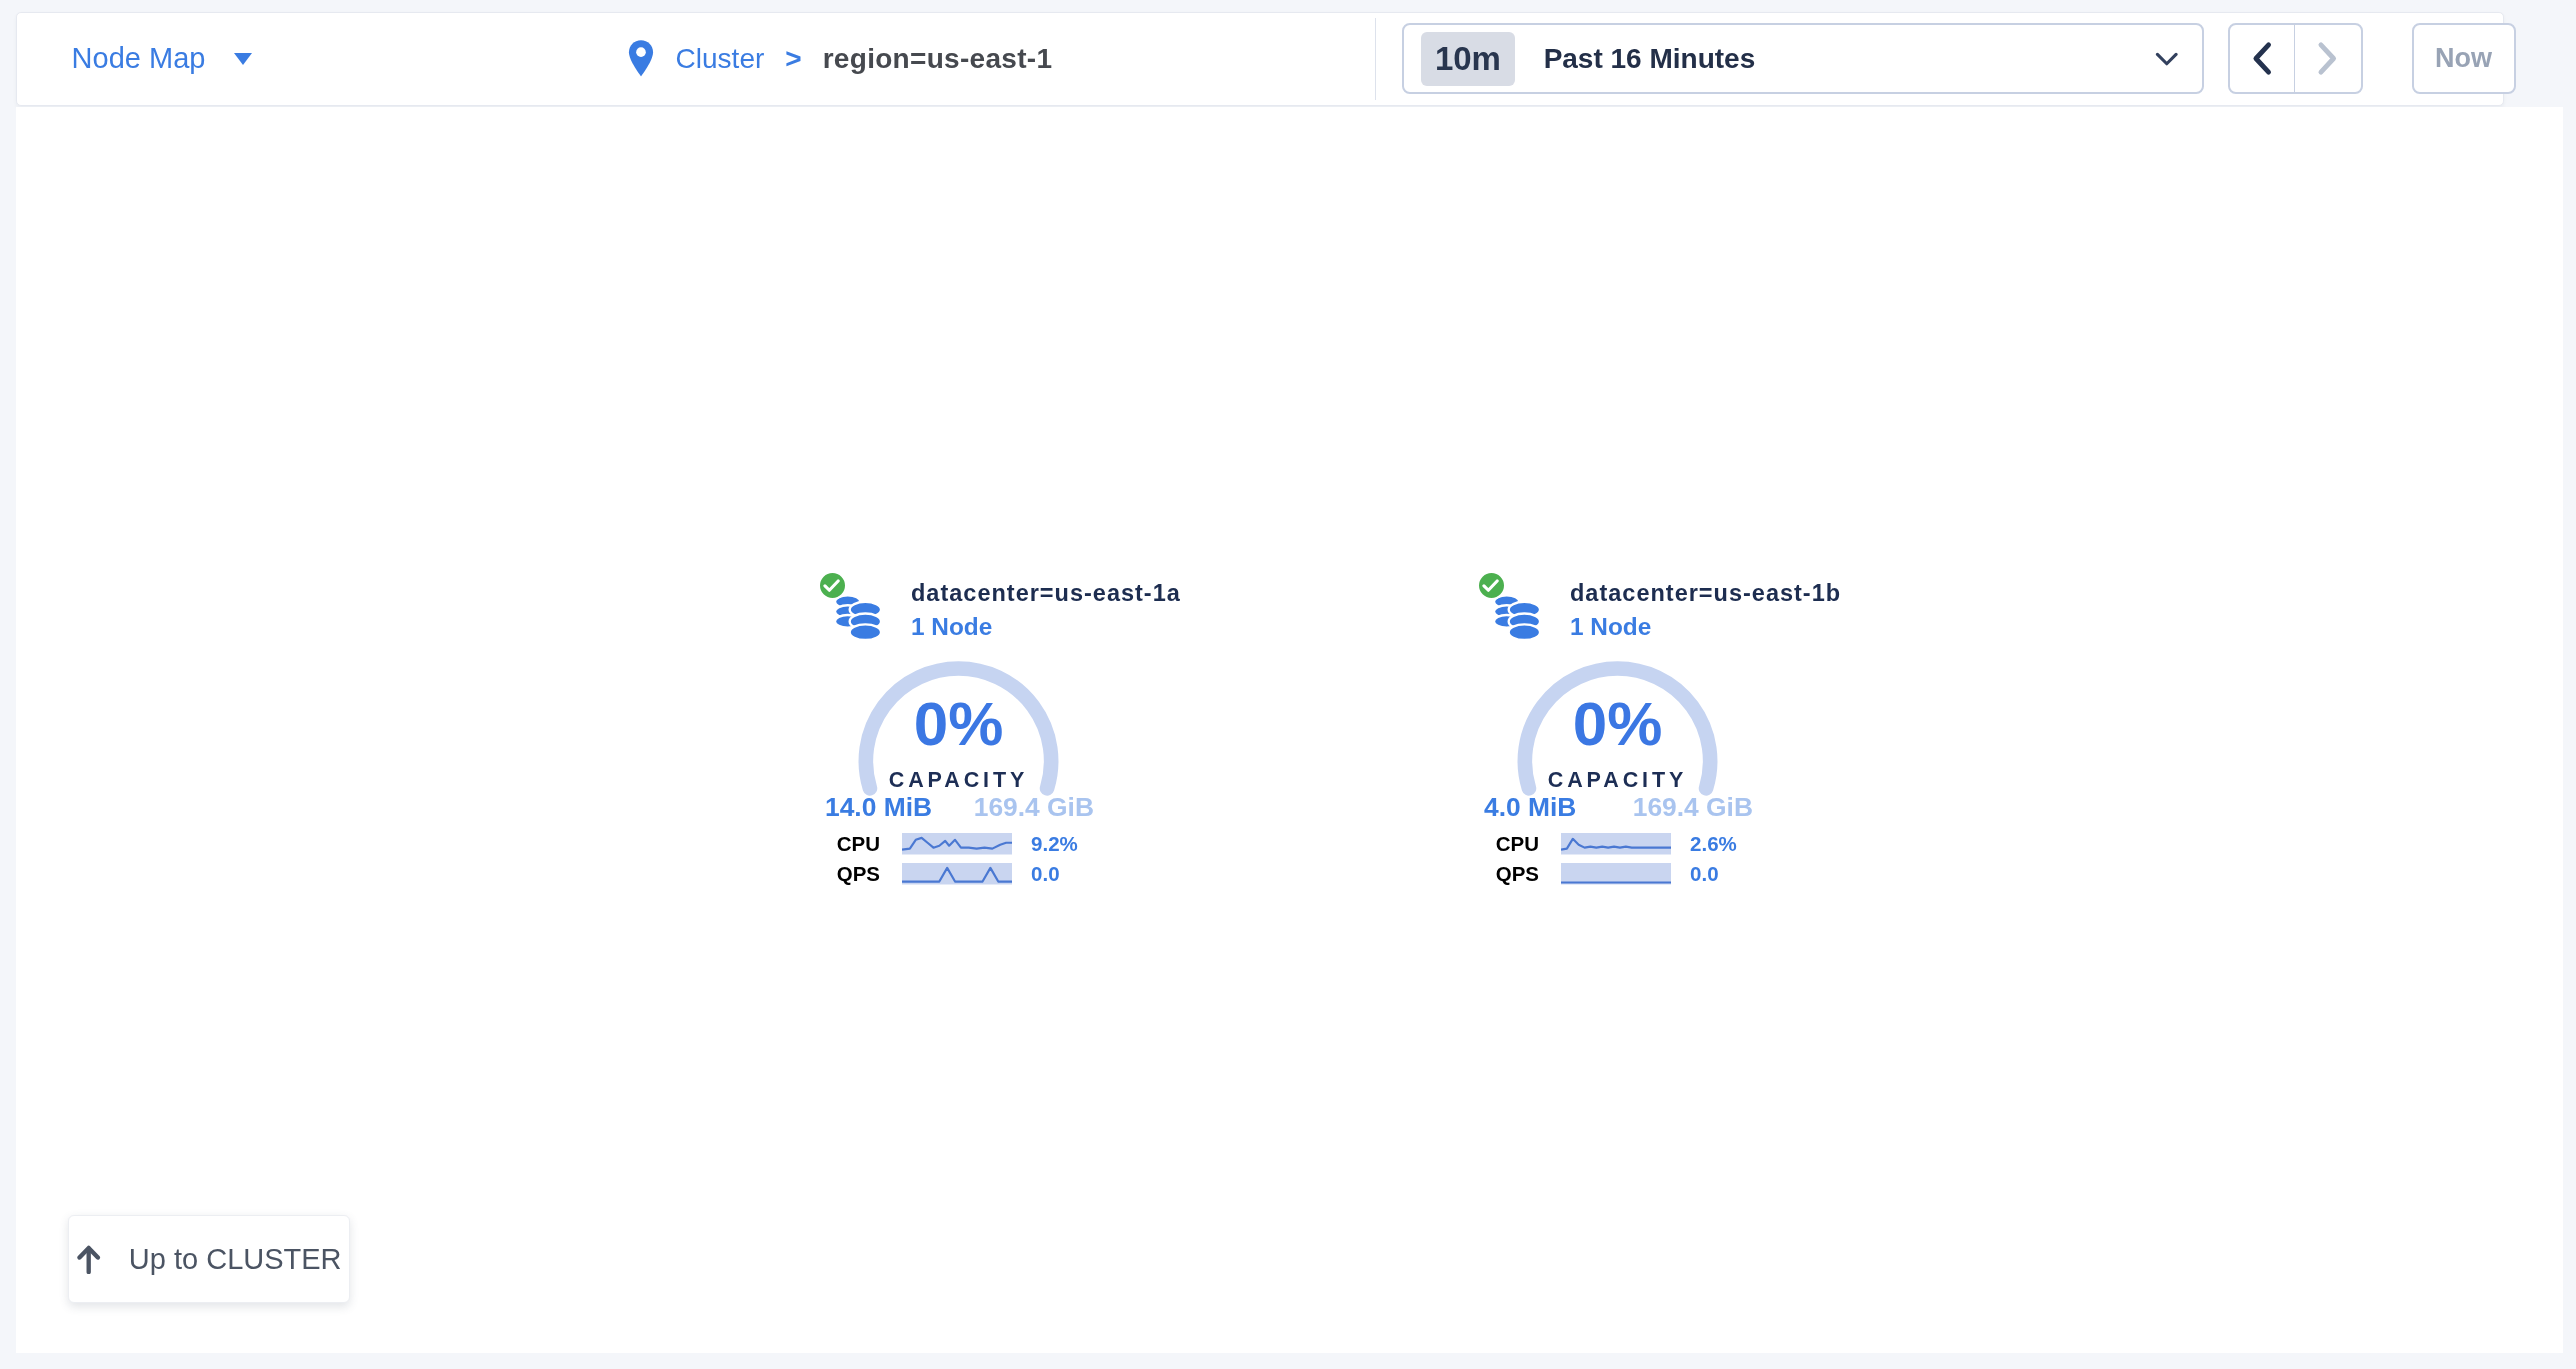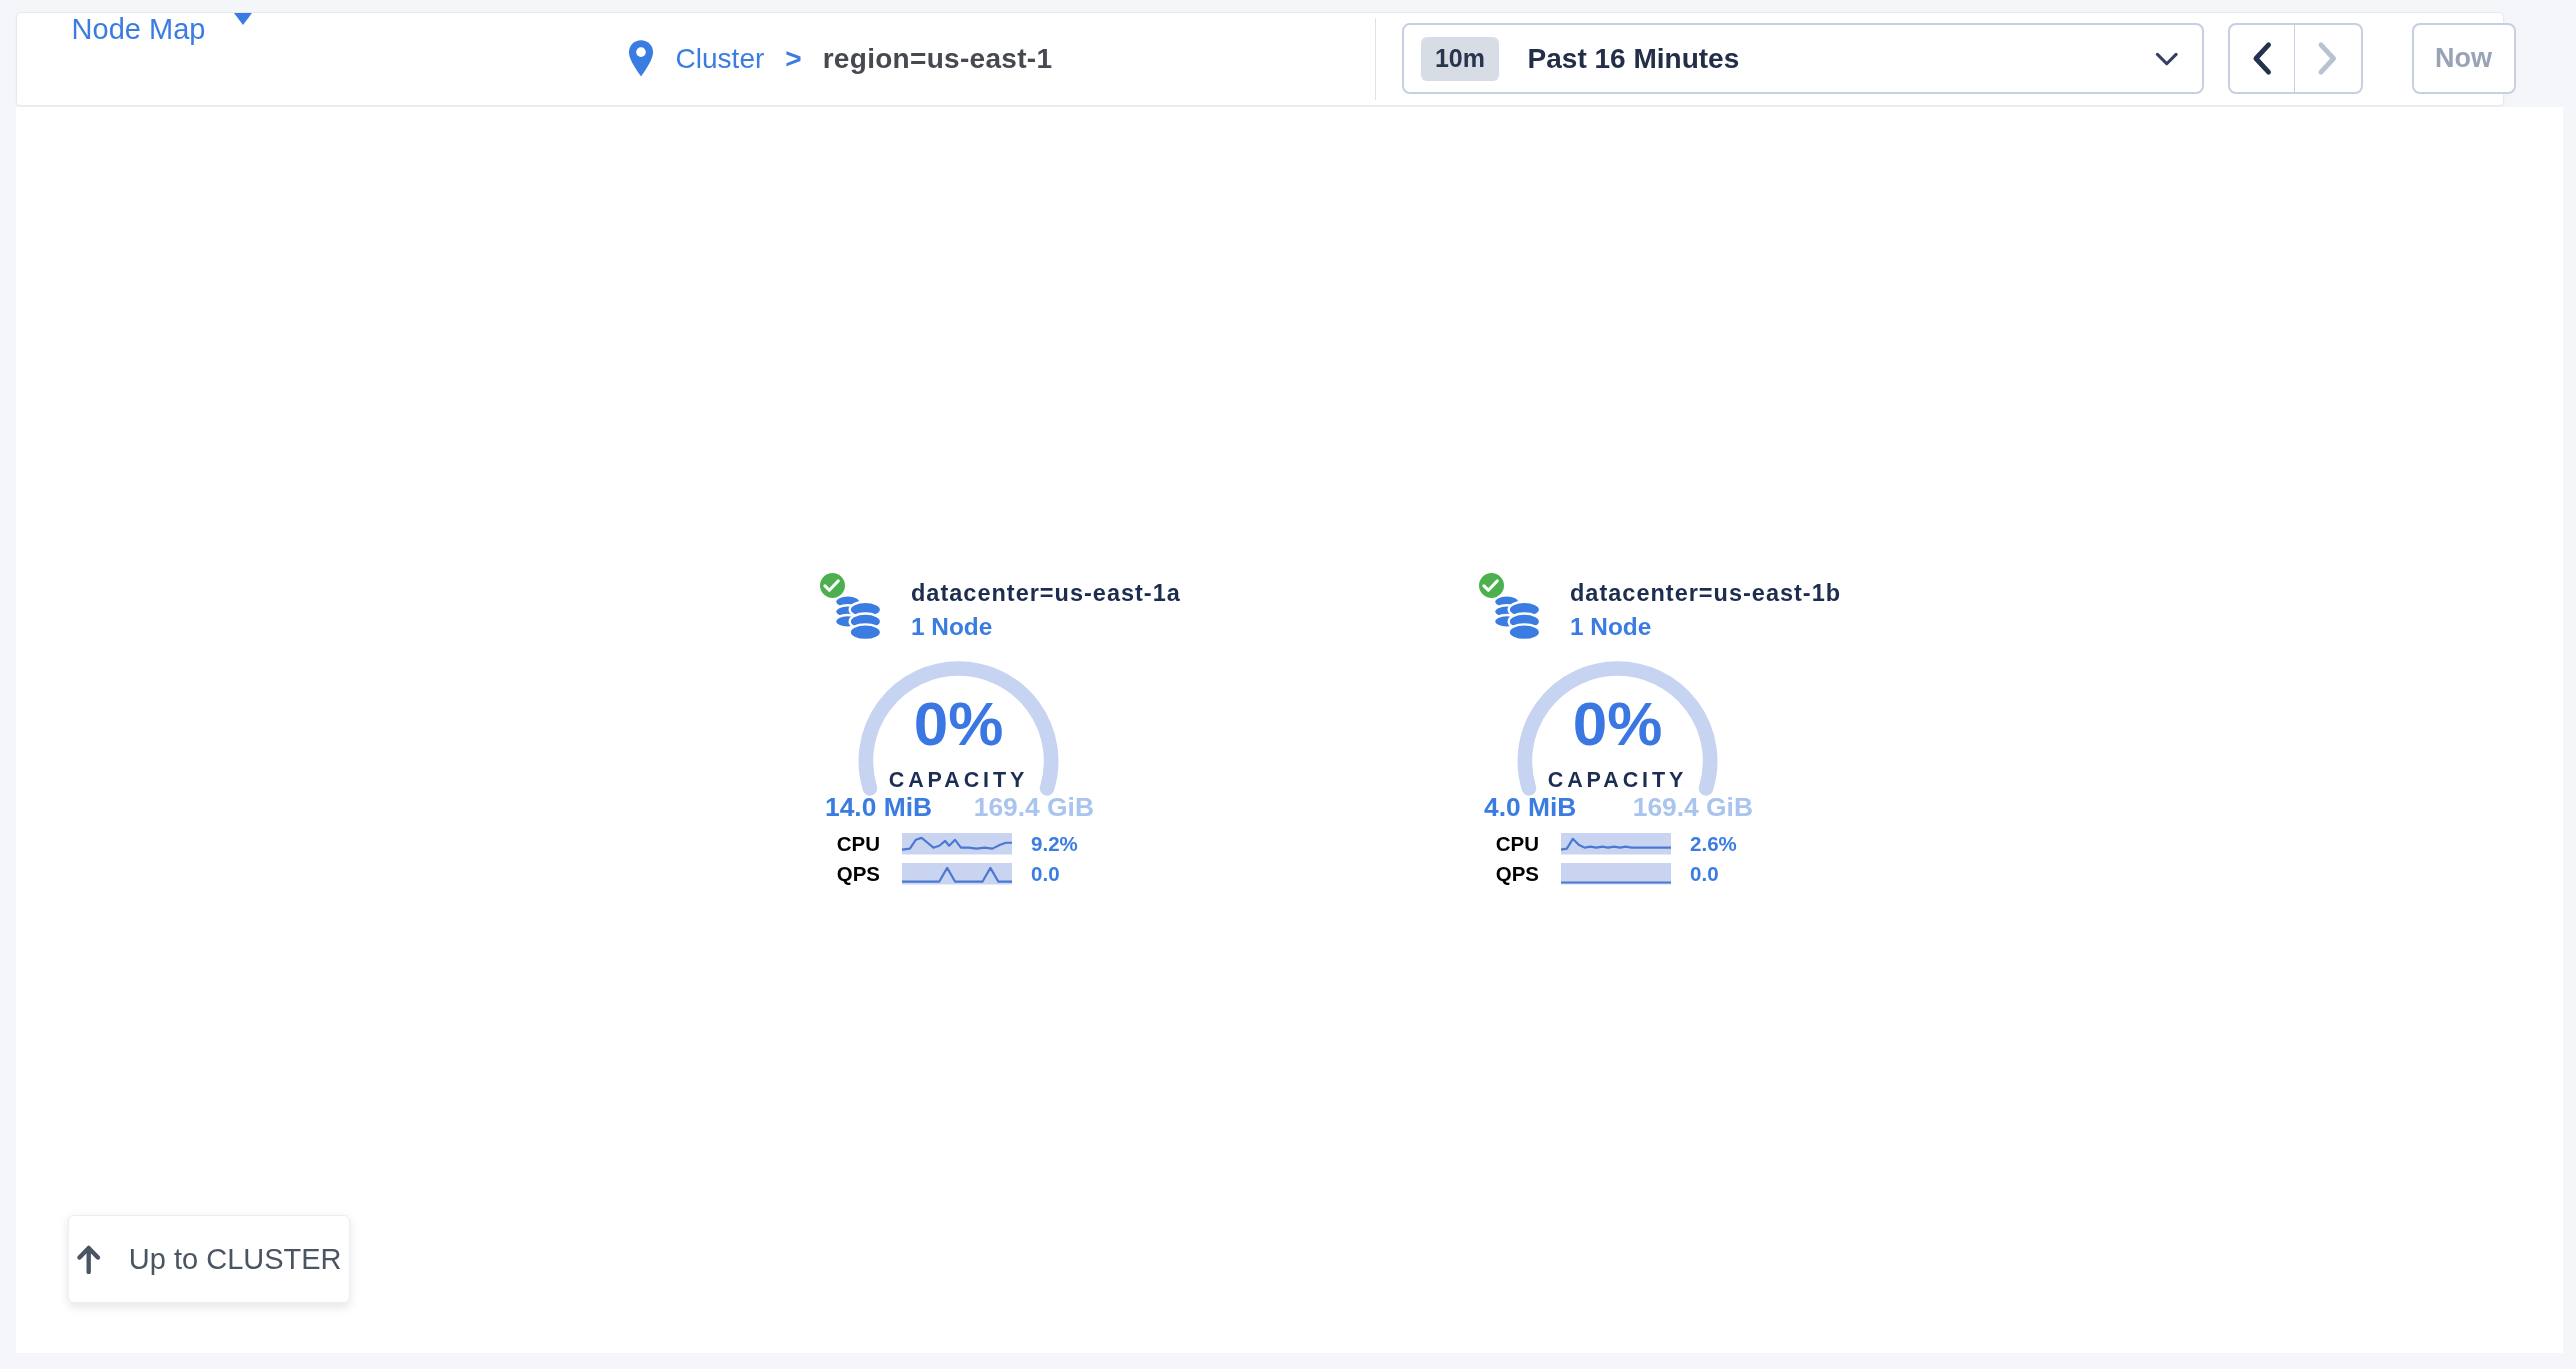--- a/index.html
+++ b/index.html
@@ -12,21 +12,21 @@
   }
 
   
   .topbar {
     position:absolute; left:15.6px; top:11.7px; width:2488px; height:94px;
     background:#ffffff; border:1px solid #e6e9f0; border-radius:4.9px;
     box-shadow:0 2px 3.9px rgba(40,50,80,.05);
   }
   .view-selector {
     position:absolute; left:55px; top:0; height:100%;
-    display:flex; align-items:flex-start; gap:29px; cursor:pointer;
+    display:flex; align-items:center; gap:29px; cursor:pointer;
   }
   .view-selector .vs-label { font-size:29px; font-weight:500; color:#3a7ce2; }
   .caret-down {
     width:0; height:0; border-left:9.8px solid transparent;
     border-right:9.8px solid transparent; border-top:12.7px solid #3a7ce2;
   }
   .breadcrumb {
     position:absolute; left:610px; top:0; height:100%;
     display:flex; align-items:center; gap:21px;
   }
@@ -35,21 +35,21 @@
   .breadcrumb .crumb-current { font-size:28px; font-weight:600; color:#46494f; letter-spacing:0.3px; }
 
   .tb-divider { position:absolute; left:1358px; top:4.9px; bottom:4.9px; width:1px; background:#dde2ec; }
 
   .time-select {
     position:absolute; left:1385px; top:10.8px; width:802px; height:71px;
     border:2px solid #c7d0e2; border-radius:7.8px; background:#fff;
     display:flex; align-items:center; padding:0 23.5px 0 17.6px; cursor:pointer;
   }
   .time-badge {
-    background:#d8dce5; color:#28354e; font-size:25px; font-weight:700;
+    background:#d8dce5; color:#28354e; font-size:33px; font-weight:700;
     padding:7.8px 13.7px; border-radius:5.9px;
   }
   .time-label { margin-left:29px; font-size:28px; font-weight:700; color:#232f48; }
   .time-chevron { margin-left:auto; }
 
   .range-nav {
     position:absolute; left:2211px; top:10.8px; width:135px; height:71px;
     border:2px solid #c7d0e2; border-radius:7.8px; background:#fff;
     display:flex; overflow:hidden;
   }

